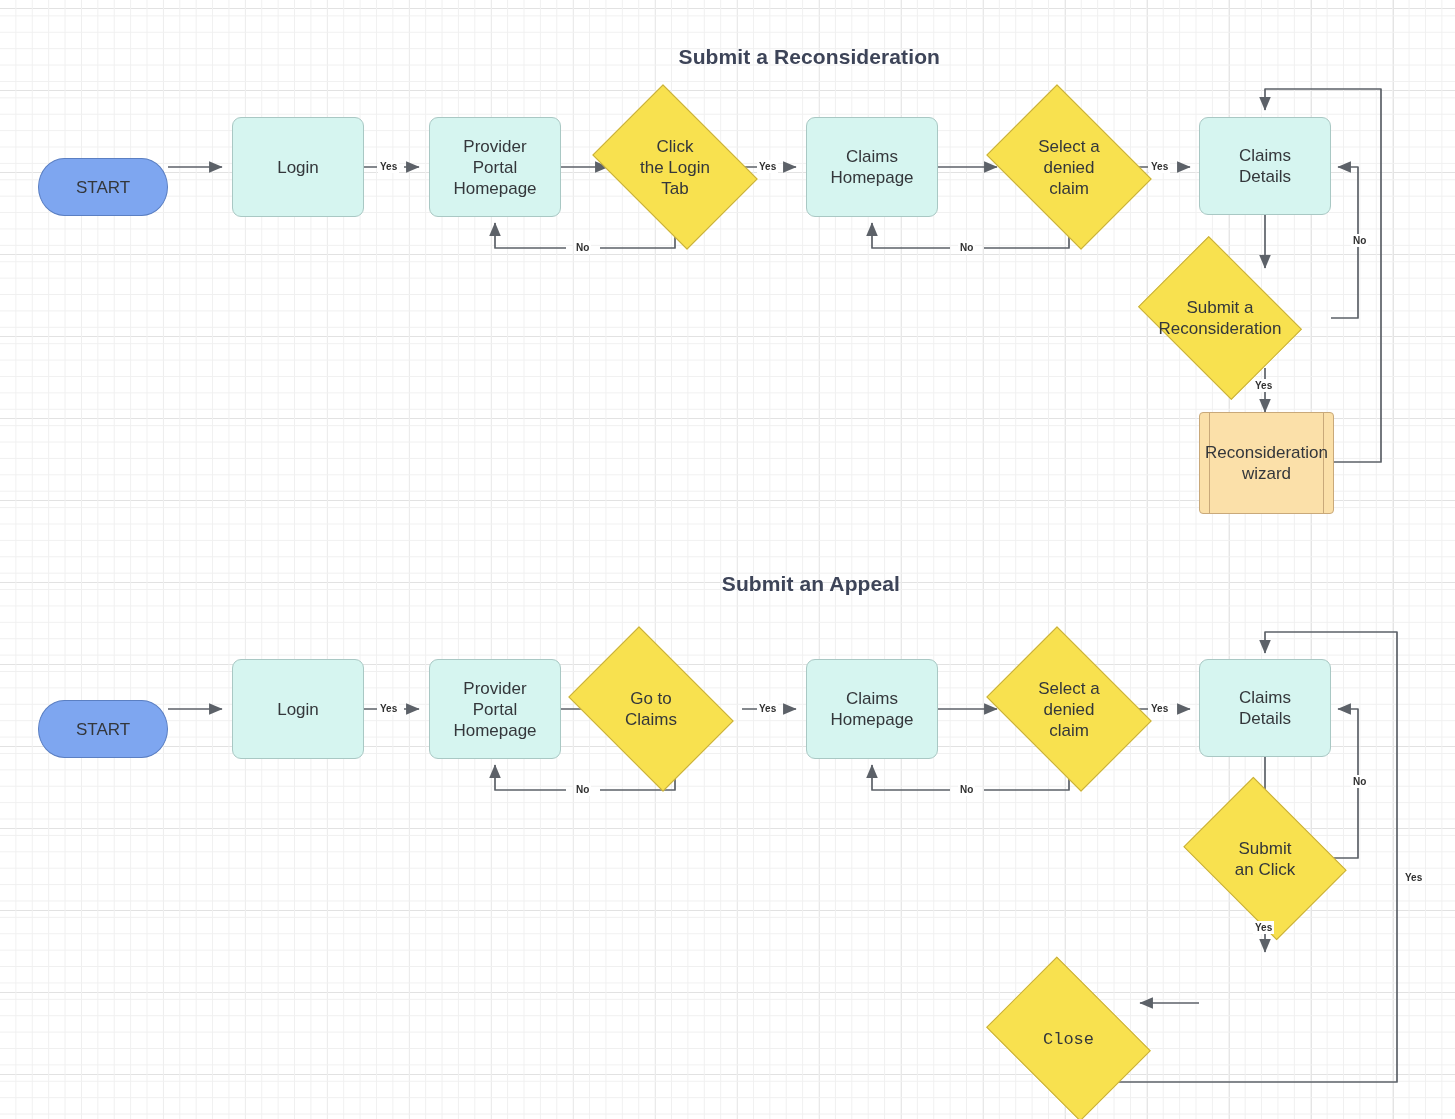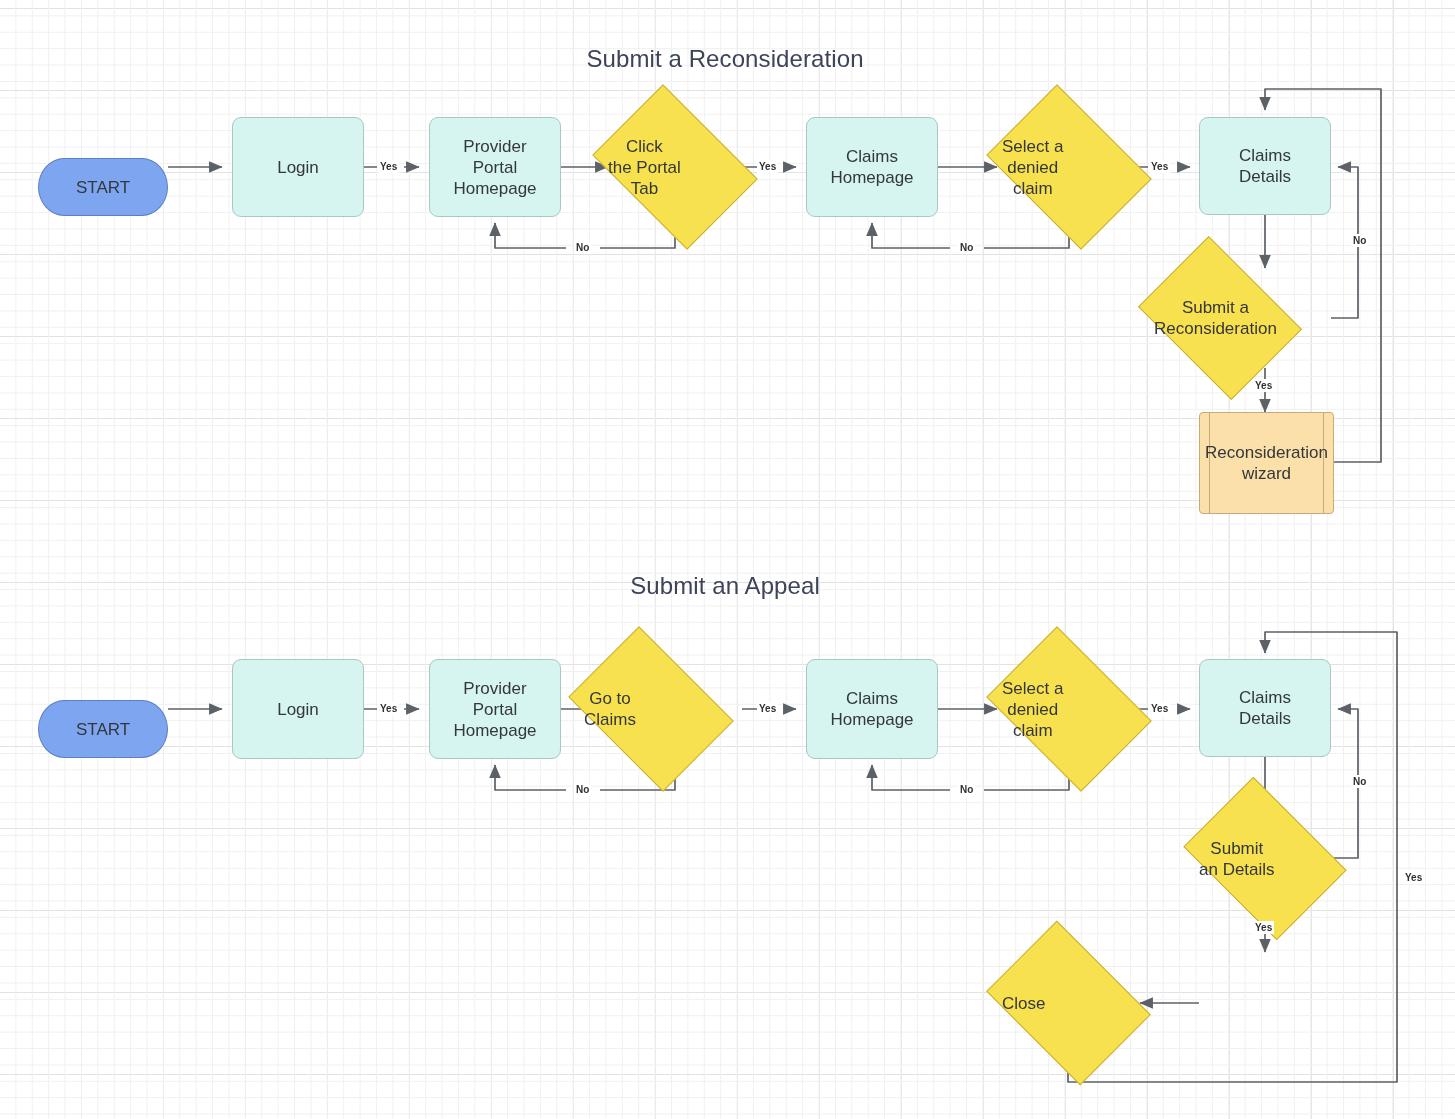--- a/index.html
+++ b/index.html
@@ -19,26 +19,26 @@
       linear-gradient(to bottom, #f0f0f0 1px, transparent 1px),
       linear-gradient(to right, #e2e2e2 1px, transparent 1px),
       linear-gradient(to bottom, #e2e2e2 1px, transparent 1px);
     background-size:16.4px 16.4px,16.4px 16.4px,82px 82px,82px 82px;
     background-position:-1px -1px,-1px -1px,-1px 8px,-1px 8px;
   }
   #edges{position:absolute;left:0;top:0;width:1455px;height:1119px;pointer-events:none;}
 
   .title{
     position:absolute;
-    font-size:24px;
-    font-weight:normal;
+    font-size:21px;
+    font-weight:bold;
     color:#3d4458;
     letter-spacing:0.1px;
     white-space:nowrap;
-    text-align:center;
+    text-align:right;
   }
 
   .node{
     position:absolute;
     box-sizing:border-box;
     display:flex;
     align-items:center;
     justify-content:center;
     text-align:center;
     color:#34373b;
@@ -72,21 +72,21 @@
   .predef .bar.l{left:9px;}
   .predef .bar.r{right:9px;}
   .predef .ptext{
     position:relative;z-index:2;width:100%;text-align:center;
     font-size:17px;line-height:21px;color:#34373b;
   }
 
   
   .diamond{
     position:absolute;
-    display:flex;align-items:center;justify-content:flex-start;
+    display:flex;align-items:center;justify-content:center;
   }
   .diamond .dshape{
     position:absolute;left:0;top:0;width:100%;height:100%;
     background:#f8e14f;
     border:1.4px solid #c7ae3c;
     transform:rotate(45deg);
     box-sizing:border-box;
   }
   .diamond .dtext{
     position:relative;z-index:3;
@@ -183,21 +183,21 @@
   <div class="node box" style="left:429px;top:117px;width:132px;height:100px;flex-direction:column;">
     <span>Provider</span>
     <span>Portal</span>
     <span>Homepage</span>
   </div>
 
   <div class="diamond" style="left:608px;top:117px;width:134px;height:100px;">
     <div class="dshape"></div>
     <div class="dtext">
       <span>Click</span><br>
-      <span>the Portal</span><br>
+      <span>the Login</span><br>
       <span>Tab</span>
     </div>
   </div>
 
   <div class="node box" style="left:806px;top:117px;width:132px;height:100px;flex-direction:column;">
     <span>Claims</span>
     <span>Homepage</span>
   </div>
 
   <div class="diamond" style="left:1002px;top:117px;width:134px;height:100px;">
@@ -279,26 +279,26 @@
 
   <div class="node box" style="left:1199px;top:659px;width:132px;height:98px;flex-direction:column;">
     <span>Claims</span>
     <span>Details</span>
   </div>
 
   <div class="diamond" style="left:1199px;top:809px;width:132px;height:99px;">
     <div class="dshape"></div>
     <div class="dtext">
       <span>Submit</span><br>
-      <span>an Details</span>
-    </div>
-  </div>
-
-
-  <div class="diamond" style="left:1002px;top:953px;width:133px;height:100px;">
+      <span>an Click</span>
+    </div>
+  </div>
+
+
+  <div class="diamond" style="left:1002px;top:989px;width:133px;height:100px;font-family:Liberation Mono, monospace;">
     <div class="dshape"></div>
     <div class="dtext">Close</div>
   </div>
 
   <div class="elabel" style="left:378px;top:702px;">Yes</div>
   <div class="elabel" style="left:574px;top:783px;">No</div>
   <div class="elabel" style="left:757px;top:702px;">Yes</div>
   <div class="elabel" style="left:958px;top:783px;">No</div>
   <div class="elabel" style="left:1149px;top:702px;">Yes</div>
   <div class="elabel" style="left:1351px;top:775px;">No</div>

